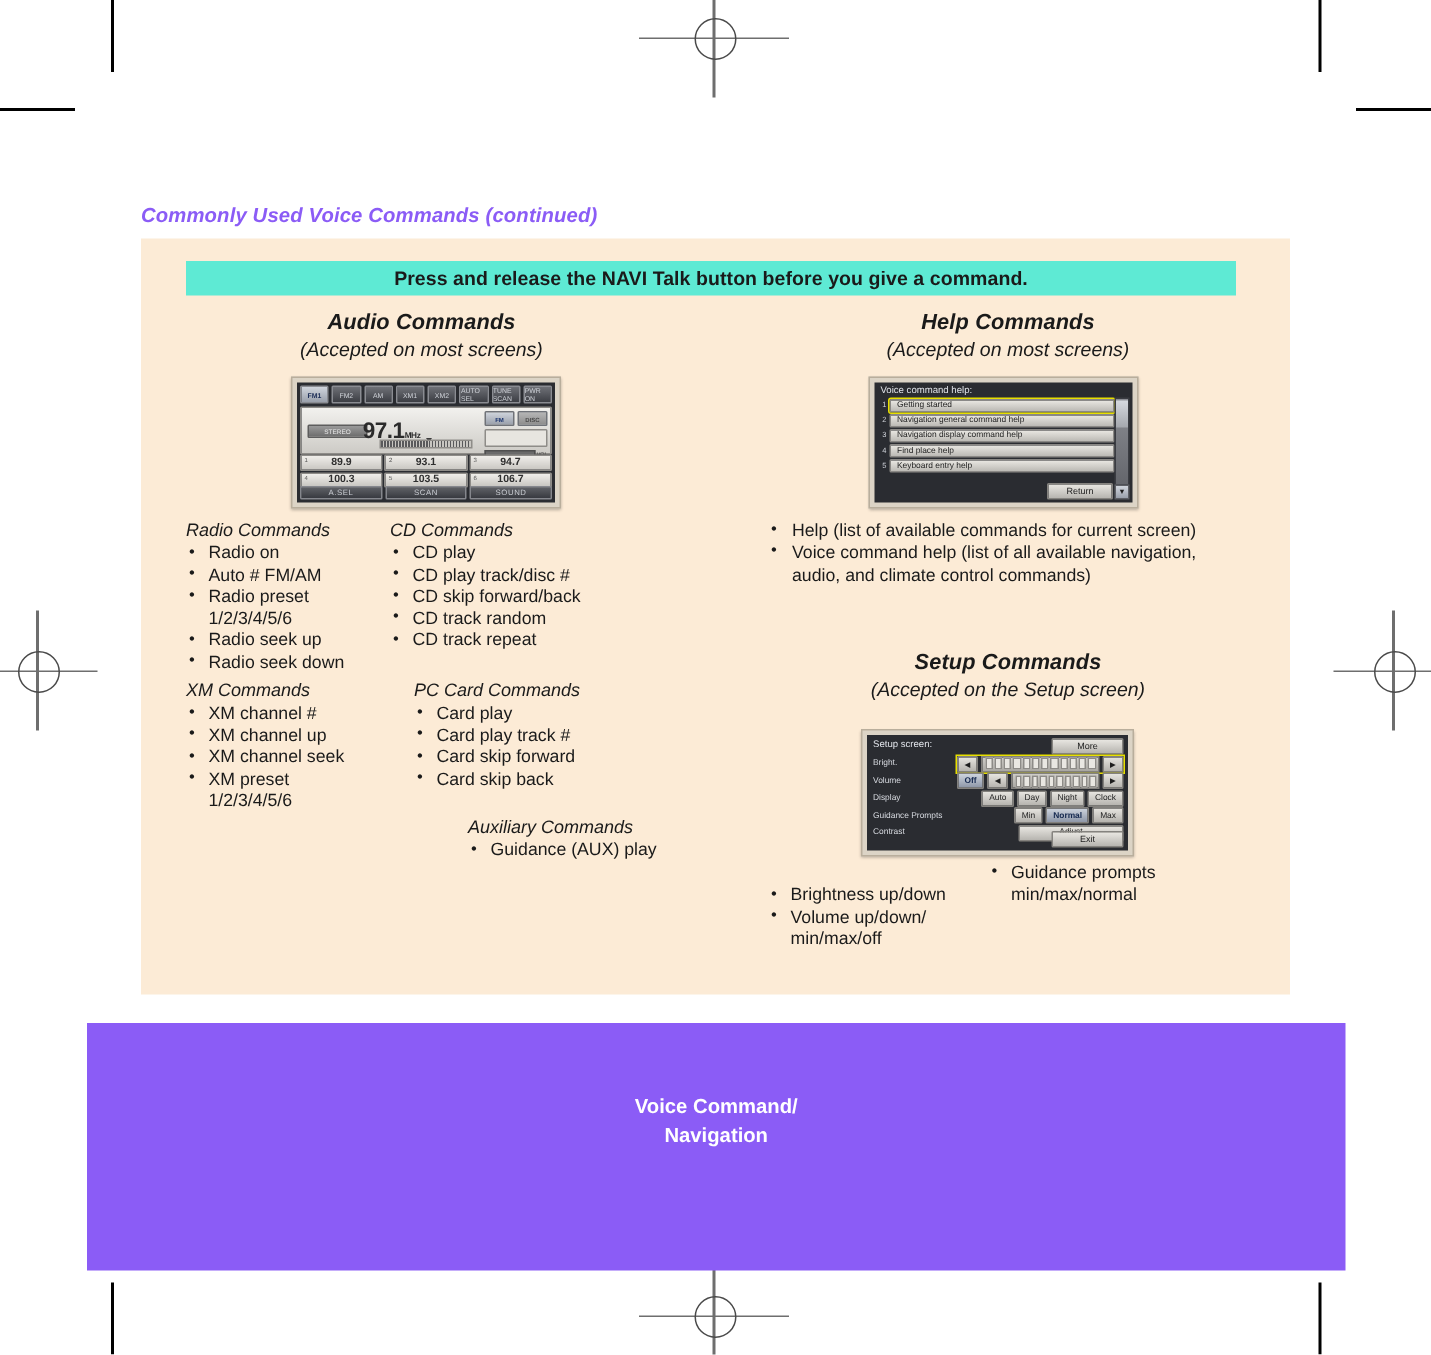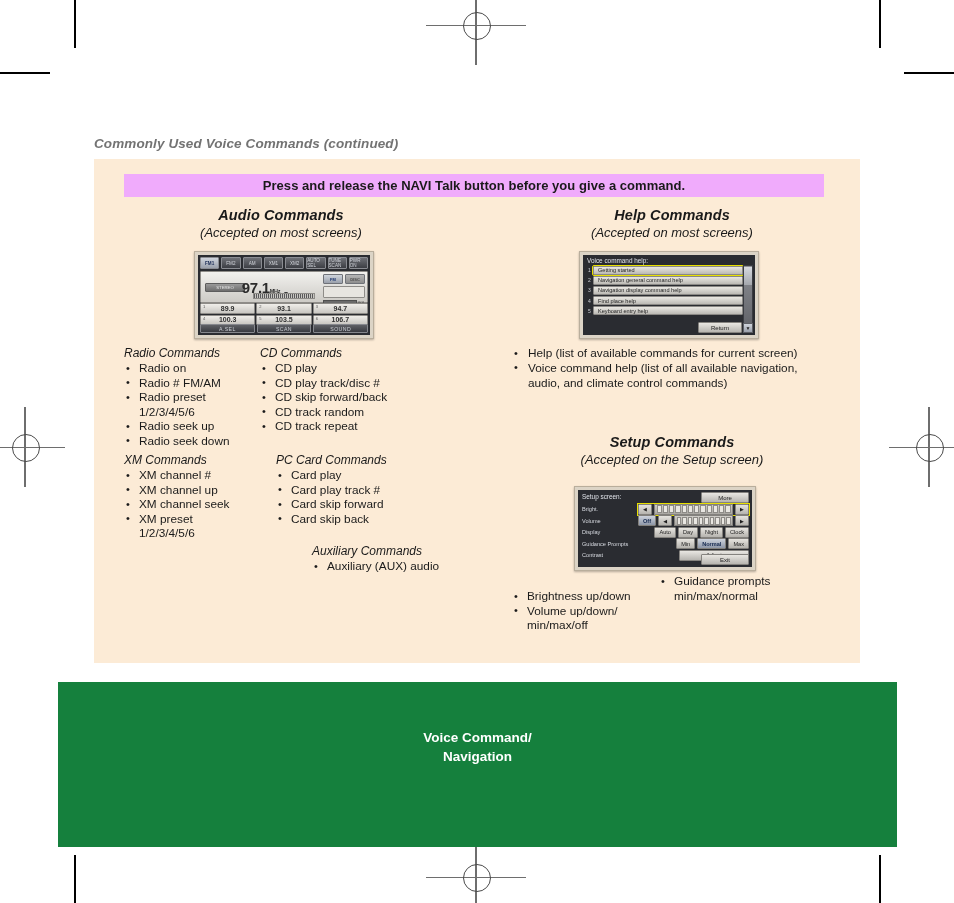--- a/index.html
+++ b/index.html
@@ -27,42 +27,42 @@
                  border-radius: 50%; background: transparent; }
 
   
   .page-title {
     position: absolute;
     left: 94px;
     top: 136px;
     font-size: 13.5px;
     font-weight: bold;
     font-style: italic;
-    color: #737373;
+    color: #8b5cf6;
     letter-spacing: 0.1px;
     white-space: nowrap;
   }
 
   
   .panel {
     position: absolute;
     left: 94px;
     top: 159px;
     width: 766px;
     height: 504px;
     background: #fcebd6;
   }
 
   .banner {
     position: absolute;
     left: 30px;
     top: 15px;
     width: 700px;
     height: 23px;
-    background: #f0abfc;
+    background: #5eead4;
     color: #1a1a1a;
     font-size: 13px;
     font-weight: bold;
     display: flex;
     align-items: center;
     justify-content: center;
     letter-spacing: 0.05px;
   }
 
   
@@ -334,21 +334,21 @@
     margin-left: auto;
   }
 
   
   .footer {
     position: absolute;
     left: 58px;
     top: 682px;
     width: 839px;
     height: 165px;
-    background: #15803d;
+    background: #8b5cf6;
   }
   .footer-text {
     position: absolute;
     left: 0; right: 0;
     top: 46px;
     text-align: center;
     color: #ffffff;
     font-size: 13.5px;
     font-weight: bold;
     line-height: 19px;
@@ -497,21 +497,21 @@
         </div>
       <div class="btn-return">Return</div>
       <div class="help-arrow">▼</div>
     </div>
   </div>
 
   <div class="listblock" style="left:30px;top:187px;width:140px;">
     <div class="lb-title">Radio Commands</div>
     <ul class="bullets">
       <li>Radio on</li>
-      <li>Radio # FM/AM</li>
+      <li>Auto # FM/AM</li>
       <li>Radio preset
 1/2/3/4/5/6</li>
       <li>Radio seek up</li>
       <li>Radio seek down</li>
     </ul>
   </div>
 
   <div class="listblock" style="left:30px;top:294px;width:140px;">
     <div class="lb-title">XM Commands</div>
     <ul class="bullets">
@@ -540,21 +540,21 @@
       <li>Card play</li>
       <li>Card play track #</li>
       <li>Card skip forward</li>
       <li>Card skip back</li>
     </ul>
   </div>
 
   <div class="listblock" style="left:182px;top:385px;width:170px;margin-left:36px;">
     <div class="lb-title">Auxiliary Commands</div>
     <ul class="bullets">
-      <li>Auxiliary (AUX) audio</li>
+      <li>Guidance (AUX) play</li>
     </ul>
   </div>
 
   <div class="listblock" style="left:418px;top:187px;width:315px;">
     <ul class="bullets wide">
       <li>Help (list of available commands for current screen)</li>
       <li>Voice command help (list of all available navigation, audio, and climate control commands)</li>
     </ul>
   </div>
 

